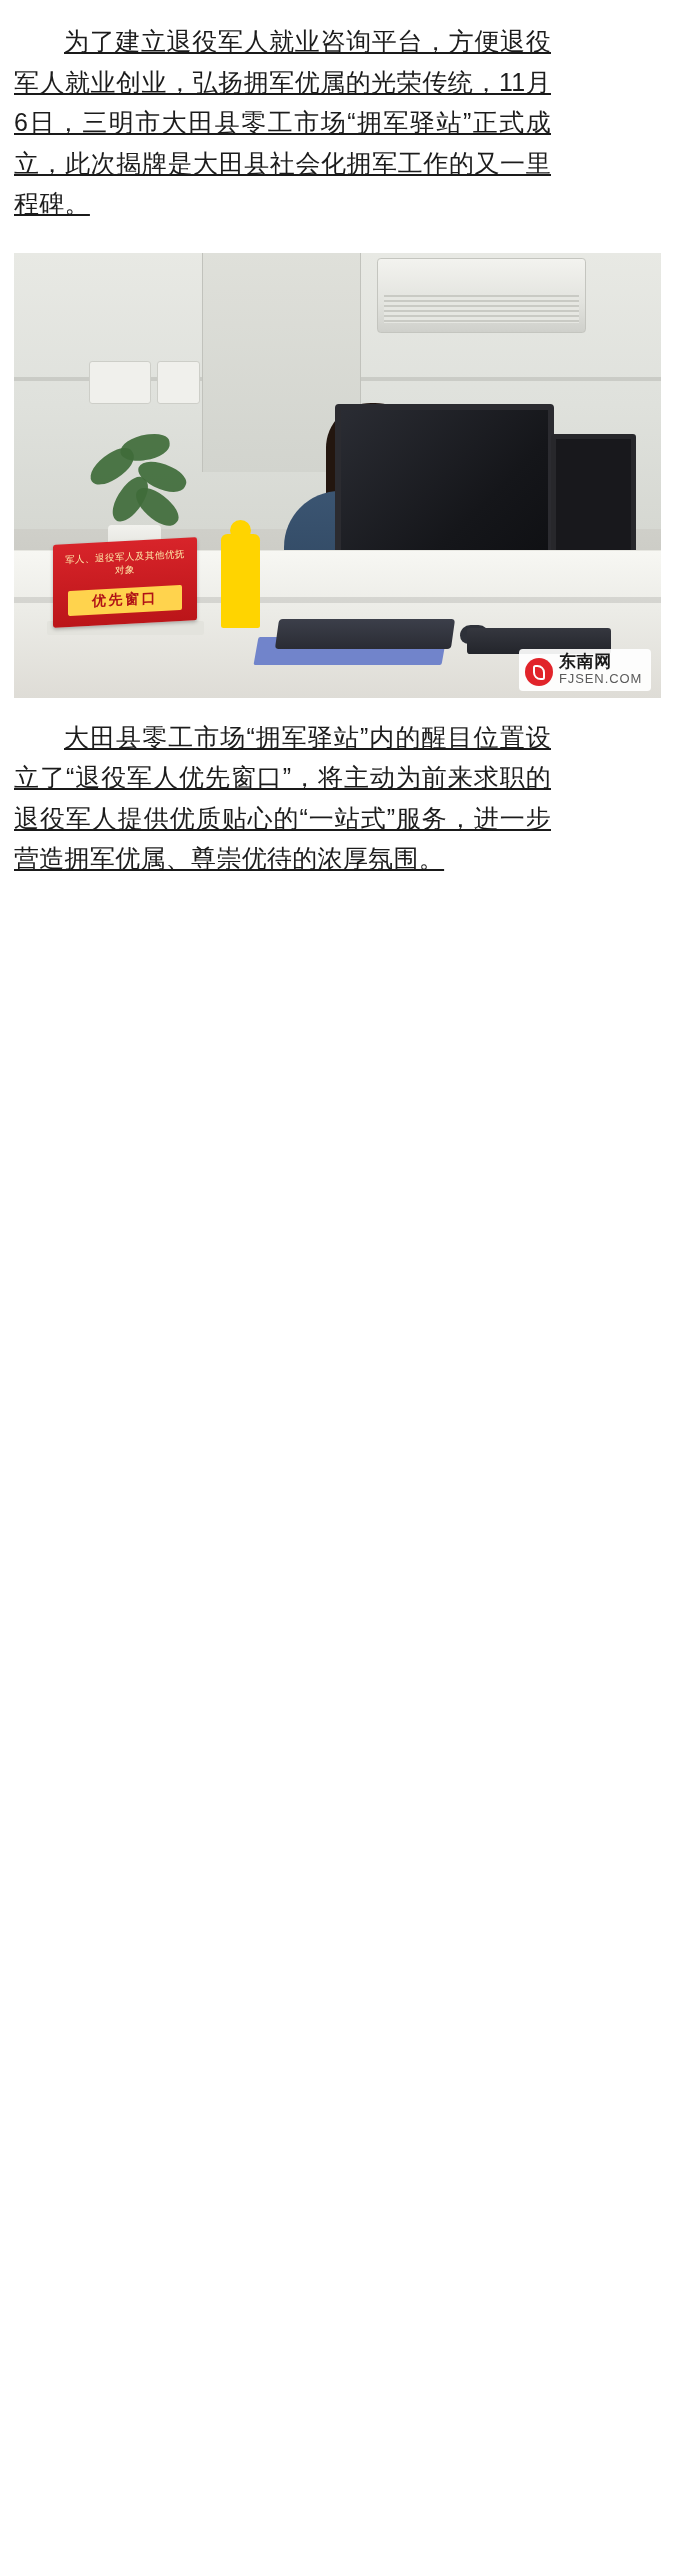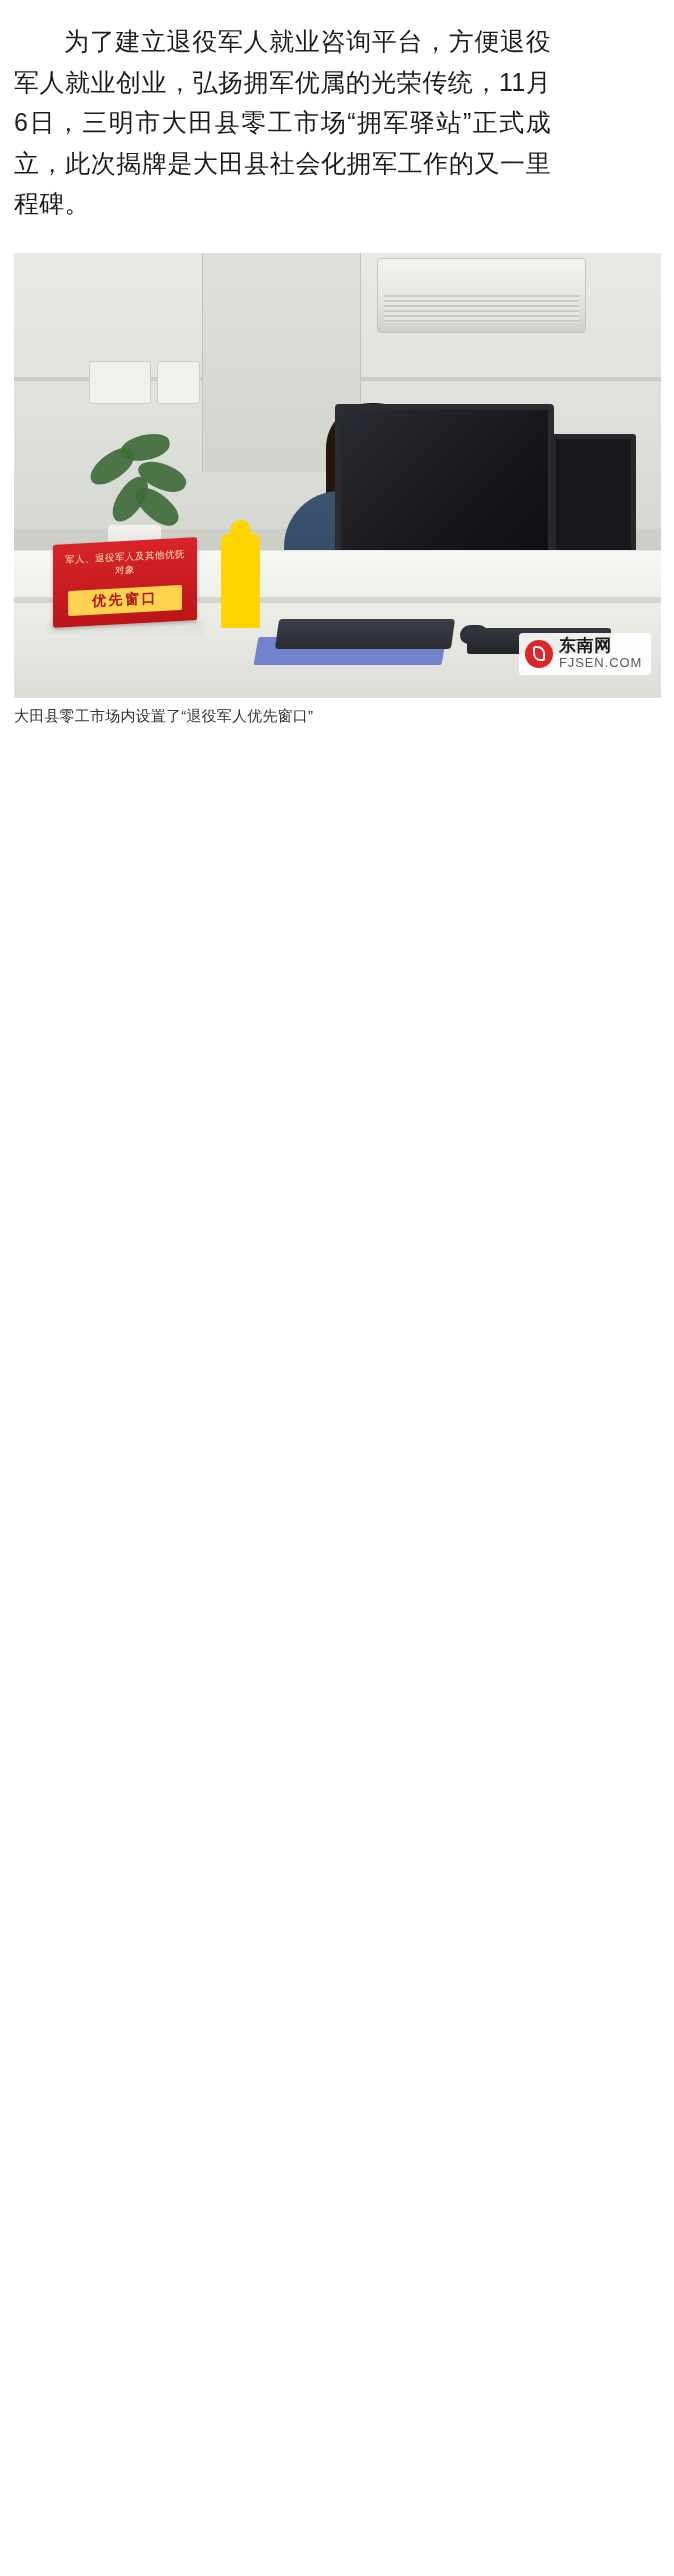--- a/index.html
+++ b/index.html
@@ -10,20 +10,21 @@
   body {
     width: 675px;
     min-height: 2576px;
     font-family: "Liberation Sans", sans-serif;
     color: #1a1a1a;
   }
   .page {
     width: 565px;
     box-sizing: border-box;
     padding: 21.3px 14px 25px 14px;
+    text-decoration: underline;
   }
   .para {
     font-size: 25px;
     line-height: 1.62;
     text-align: justify;
     text-justify: inter-ideograph;
     text-indent: 2em;
     margin: 0 0 29px 0;
     color: #1c1c1c;
     letter-spacing: 0.3px;
@@ -276,23 +277,23 @@
     left: 242px; bottom: 33px;
     width: 188px; height: 28px;
     background: #6a7ec9;
     border-radius: 1.9px;
     transform: skewX(-10deg);
     opacity: .95;
   }
   
   .watermark {
     position: absolute;
-    right: 10px; bottom: 23px;
+    right: 10px; bottom: 7px;
     display: flex;
-    align-items: center;
+    align-items: flex-end;
     gap: 5.6px;
     background: rgba(255,255,255,0.92);
     padding: 4.4px 8.8px 4.4px 6.3px;
     border-radius: 3.8px;
   }
   .wm-logo {
     width: 28px; height: 28px;
     border-radius: 50%;
     background: #e1242a;
     position: relative;
@@ -384,18 +385,18 @@
       <div class="yellow-fig"></div>
 
       <div class="watermark">
         <div class="wm-logo"></div>
         <div>
           <div class="wm-text-main">东南网</div>
           <div class="wm-text-sub">FJSEN.COM</div>
         </div>
       </div>
     </div>
-    <figcaption class="caption">大田县零工市场内设置了“退役军人优先窗口”</figcaption>
   </figure>
 
+  <p class="para">大田县零工市场“拥军驿站”内的醒目位置设立了“退役军人优先窗口”，将主动为前来求职的退役军人提供优质贴心的“一站式”服务，进一步营造拥军优属、尊崇优待的浓厚氛围。</p>
 
 </div>
 
 
 </body></html>

